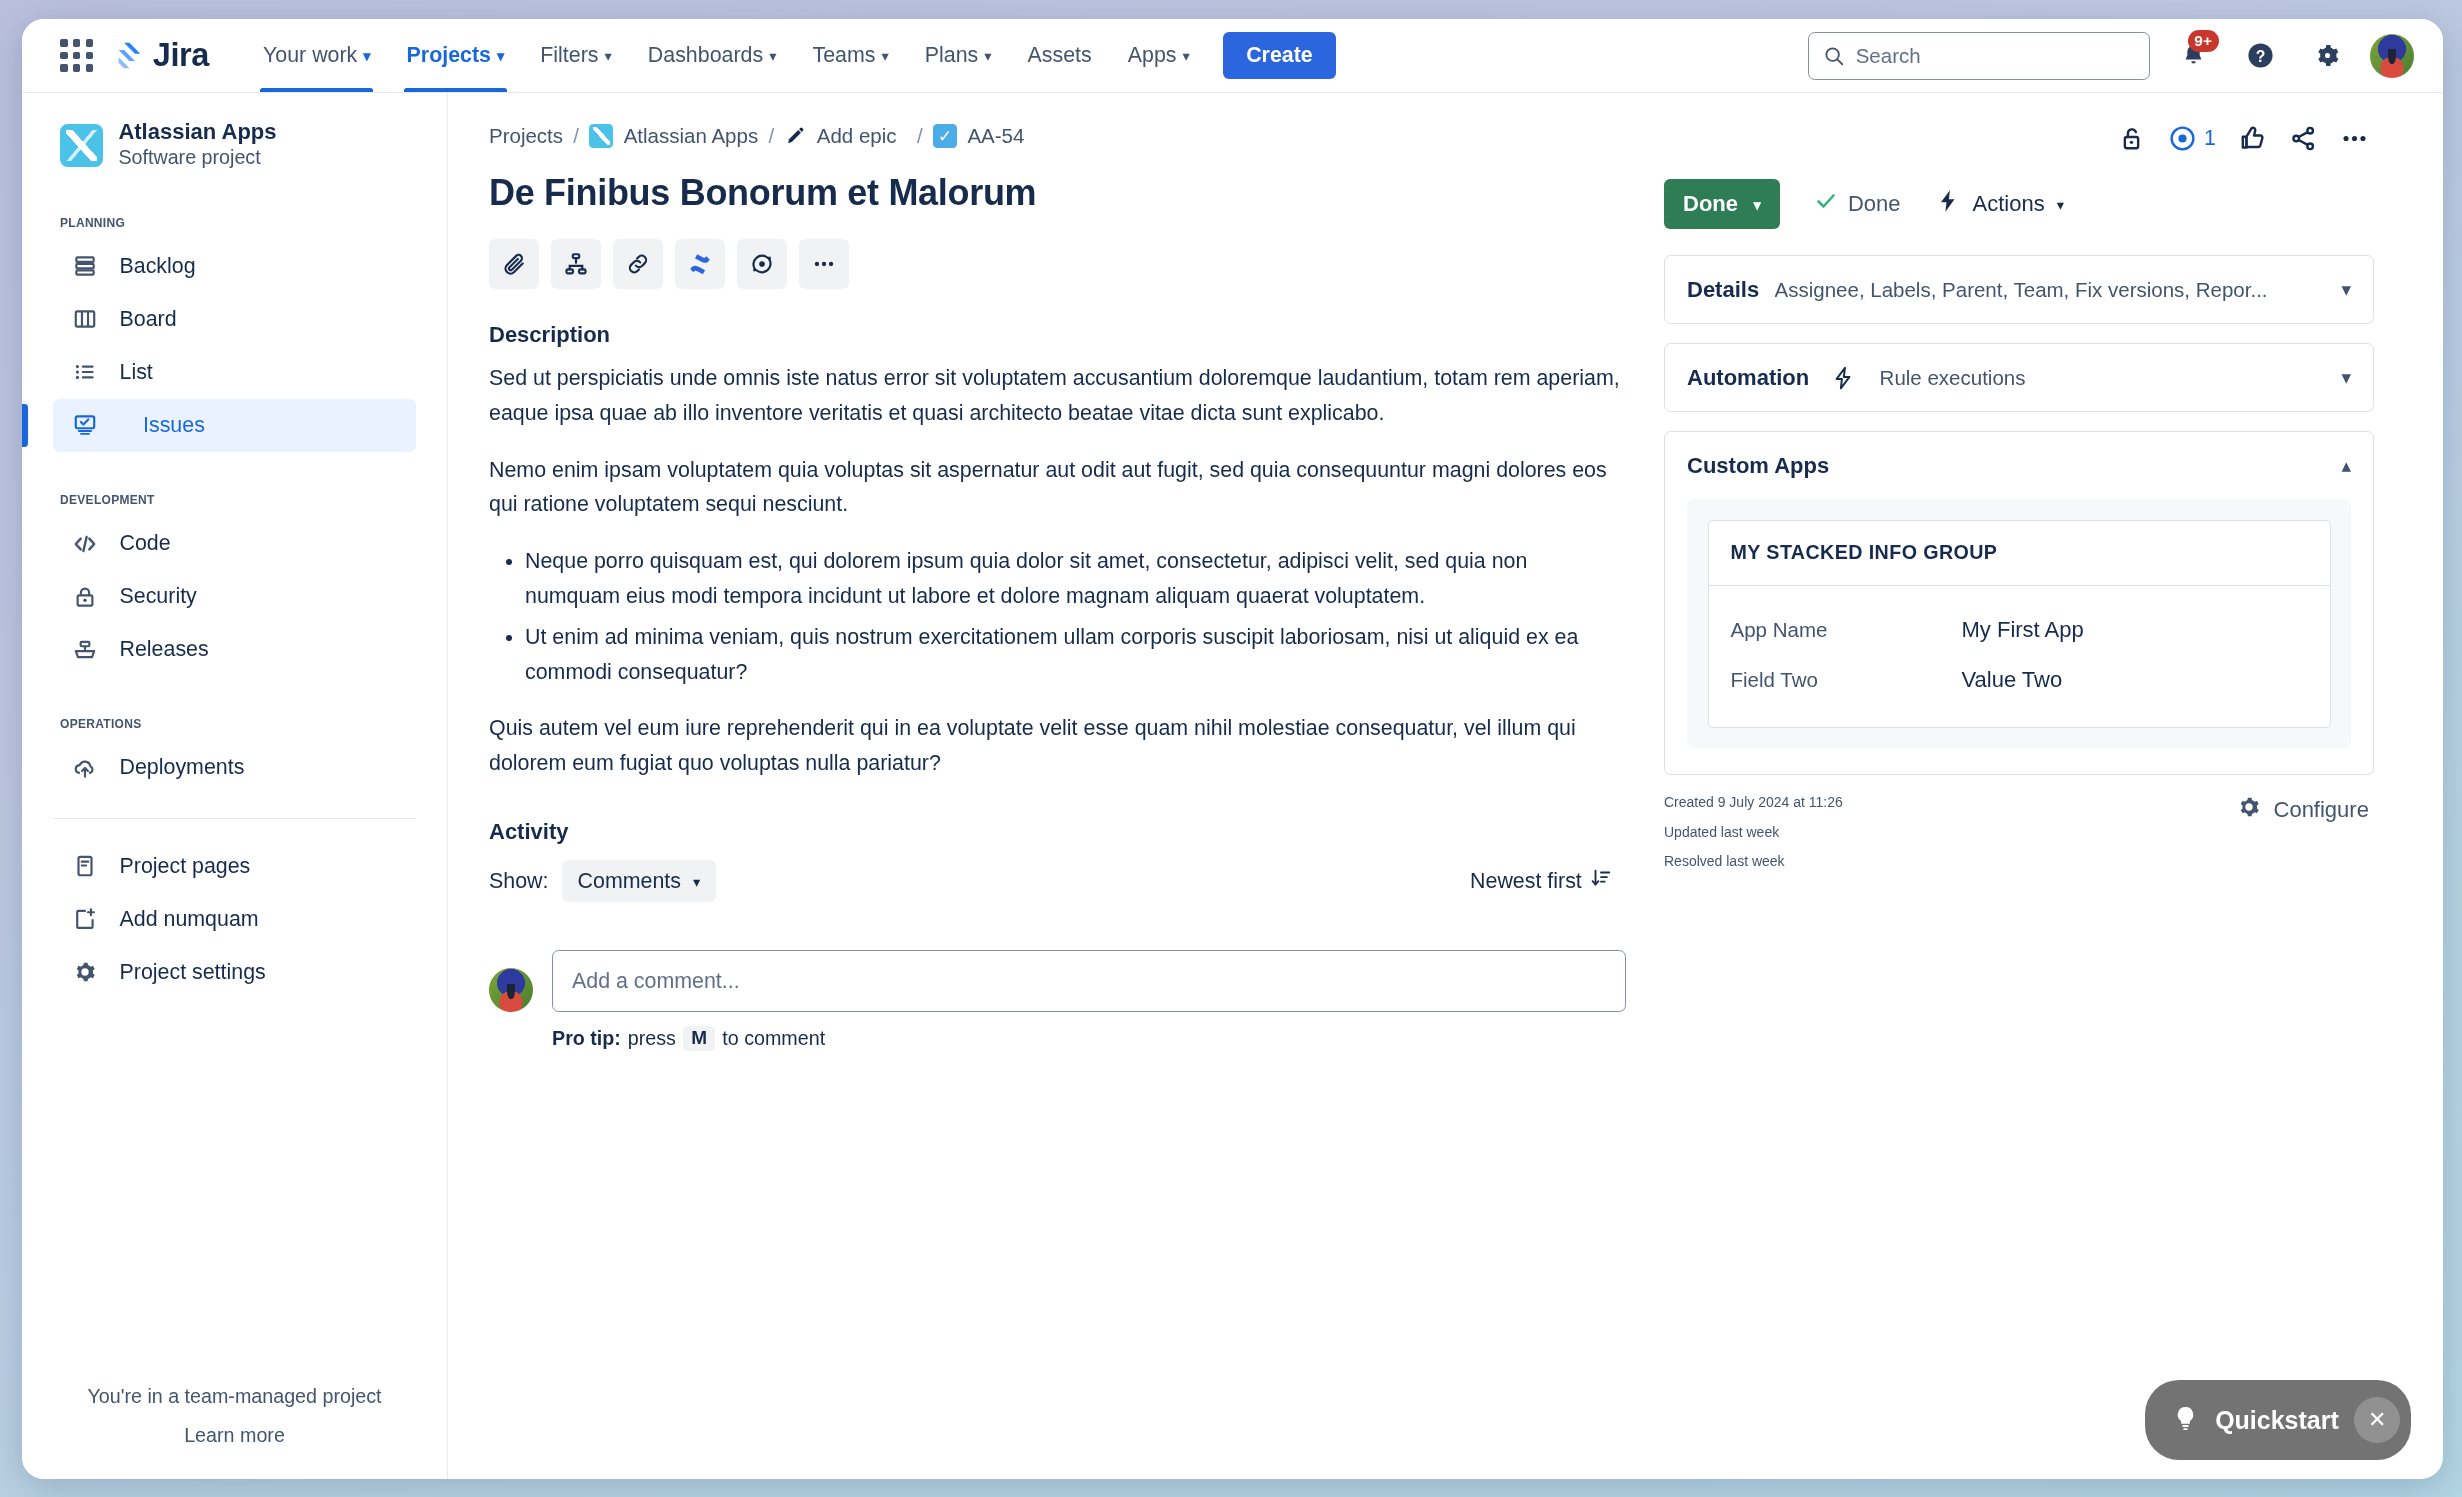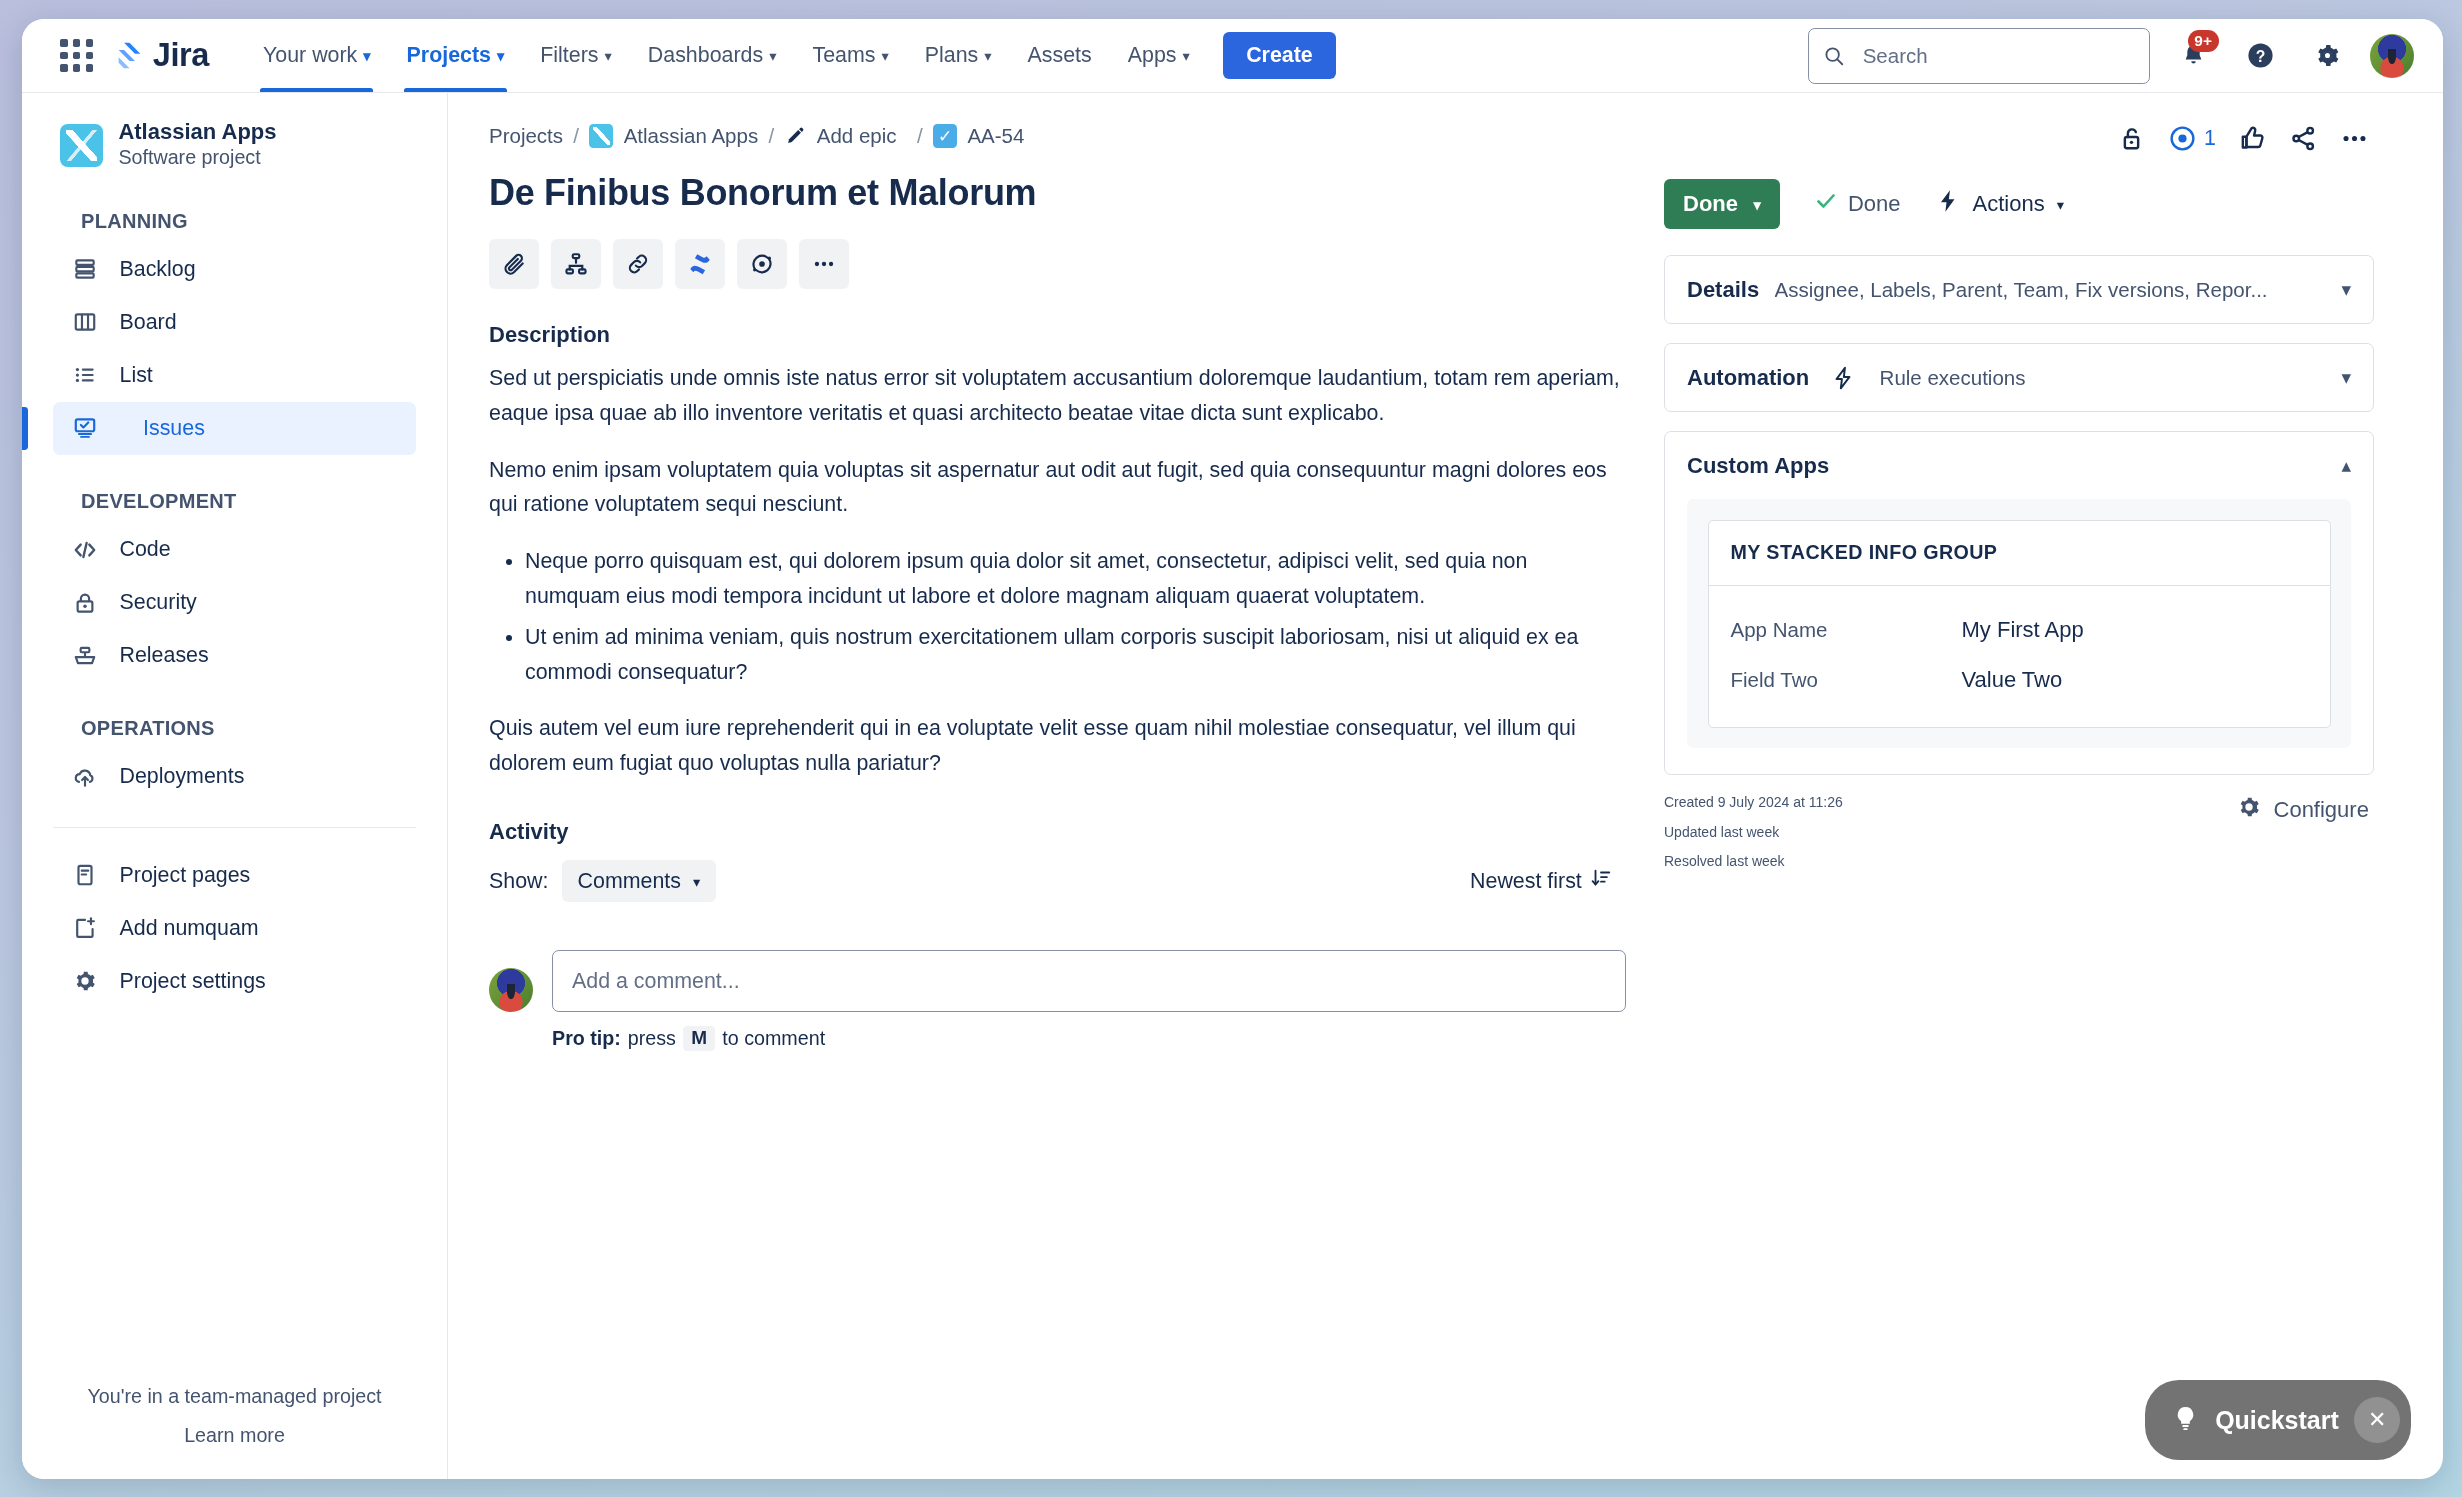--- a/index.html
+++ b/index.html
@@ -45,22 +45,22 @@
     height: 4.3px; background: #1868DB; border-radius: 2.6px 2.6px 0 0;
   }
   .caret { font-size: 14.5px; line-height: 1; position: relative; top: 0.9px;}
   .create-btn {
     background: #2B66DE; color: #fff; border: none; border-radius: 6px;
     font-size: 21.4px; font-weight: 600; padding: 11px 23px; margin-left: 15.4px;
     cursor: pointer; font-family: inherit;
   }
   .nav-right { margin-left: auto; display: flex; align-items: center; gap: 19px; }
   .searchbox {
-    width: 342px; height: 56px; border: 1.7px solid #8590A2; border-radius: 6.8px;
-    display: flex; align-items: center; padding: 0 13.7px; gap: 18px; cursor: text;
+    width: 342px; height: 48px; border: 1.7px solid #8590A2; border-radius: 6.8px;
+    display: flex; align-items: center; padding: 0 13.7px; gap: 11px; cursor: text;
   }
   .searchbox .ph { color: #626F86; font-size: 20.5px; }
   .icon-btn { width: 48px; height: 48px; display: flex; align-items: center; justify-content: center; border-radius: 50%; cursor: pointer; position: relative; }
   .badge {
     position: absolute; top: -1.7px; right: -1.7px; background: #C9372C; color: #fff;
     font-size: 15.4px; font-weight: 700; border-radius: 12px; padding: 1.7px 6.8px; line-height: 1.2;
   }
   .avatar {
     width: 44px; height: 44px; border-radius: 50%; cursor: pointer;
     background:
@@ -87,21 +87,21 @@
     background: #4BC3E8; position: relative; overflow: hidden;
   }
   .proj-ico .plane {
     position: absolute; left: 6px; top: 6px; width: 31px; height: 31px;
     background:
       linear-gradient(48deg, transparent 42%, #ffffff 43%, #ffffff 58%, transparent 59%),
       linear-gradient(130deg, transparent 46%, #d6eef9 47%, #d6eef9 54%, transparent 55%);
   }
   .proj-name { font-size: 22px; font-weight: 700; color: #172B4D; line-height: 1.2; }
   .proj-sub { font-size: 19.7px; color: #44546F; line-height: 1.3; }
-  .section-label { font-size: 20px; font-weight: 700; color: #44546F; letter-spacing: 0.3px; padding: 0 59px; margin-bottom: 10.3px; margin-top: 6px;}
+  .section-label { font-size: 12px; font-weight: 700; color: #44546F; letter-spacing: 0.3px; padding: 0 38px; margin-bottom: 10.3px; margin-top: 12px;}
   .navrow {
     display: flex; align-items: center; gap: 20.5px;
     height: 53px; margin: 0 31px 0 31px; padding: 0 17px;
     border-radius: 6.8px; cursor: pointer; font-size: 21.4px; color: #172B4D; position: relative;
   }
   .navrow.selected { background: #E9F2FE; color: #1868DB; font-weight: 500; gap: 44px; }
   .navrow.selected::before {
     content:""; position:absolute; left:-31px; top:5.1px; bottom:5.1px; width:6px;
     background:#1868DB; border-radius: 0 3.4px 3.4px 0;
   }

